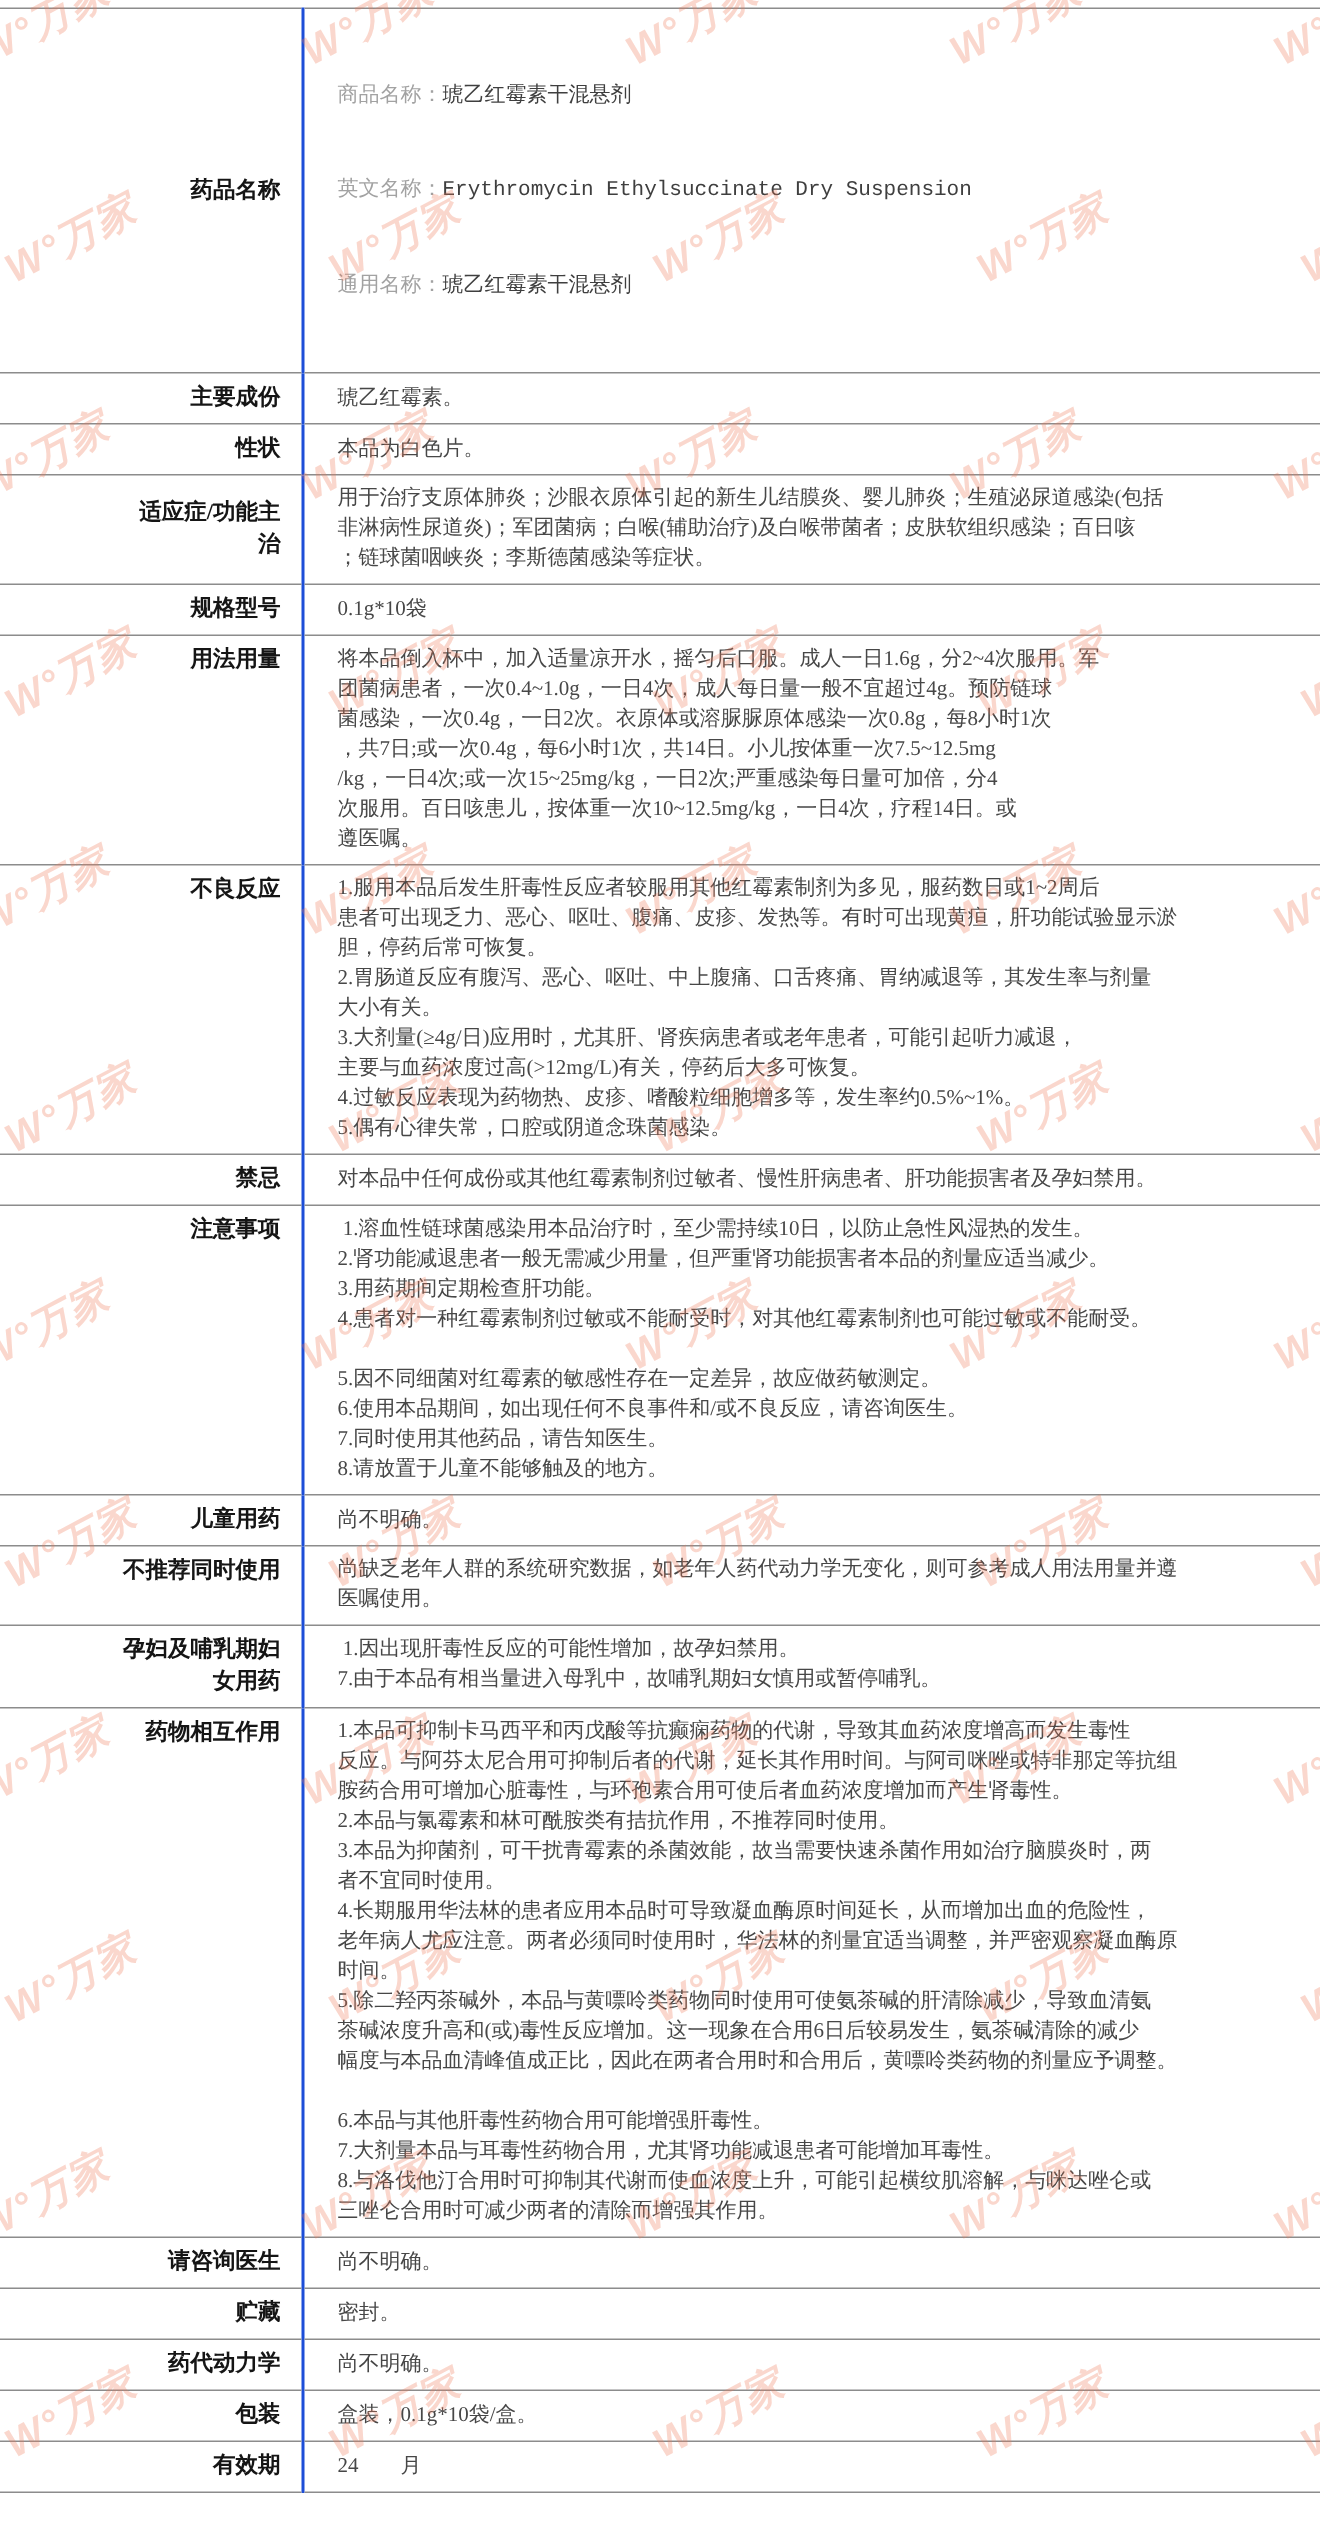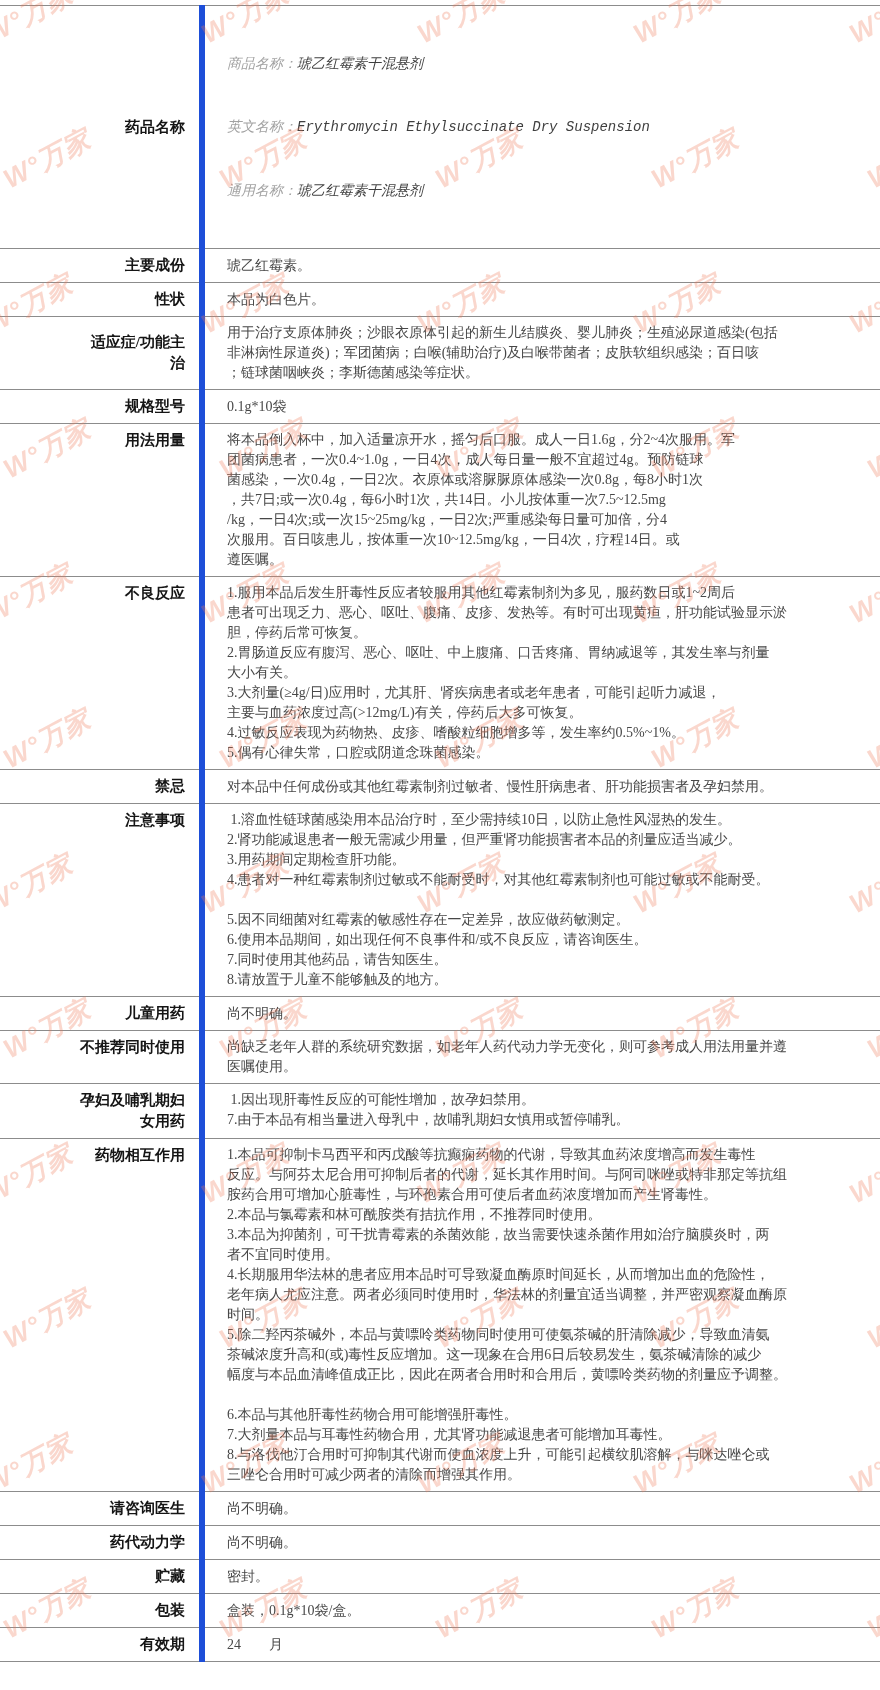--- a/index.html
+++ b/index.html
@@ -12,33 +12,33 @@
     position:absolute;top:5px;left:0;width:880px;
     border-collapse:collapse;table-layout:fixed;
     border-top:1px solid #8c8c8c;border-bottom:1px solid #8c8c8c;
   }
   .drug-table tr{border-top:1px solid #8c8c8c;}
   .drug-table th{
     width:202px;box-sizing:border-box;
     padding:6px 14px 6px 4px;
     text-align:right;vertical-align:middle;
     font-weight:bold;font-size:15px;line-height:21px;color:#151515;
-    border-right:6px solid #1d4ed8;
+    border-right:2px solid #1d4ed8;
     white-space:pre-wrap;
   }
   .drug-table td{
     box-sizing:border-box;
     padding:6px 12px 6px 22px;
     vertical-align:middle;
     font-size:14px;line-height:20px;color:#474747;
     white-space:pre-wrap;word-break:break-all;
   }
   .drug-table tr.va-top th,.drug-table tr.va-top td{vertical-align:top;margin-left:36px;}
   
-  .nameline{line-height:23px;font-size:14px;font-style:italic;}
+  .nameline{line-height:23px;font-size:14px;}
   .prefix{color:#a2a2a2;}
   .val{color:#3f3f3f;}
   .mono{font-family:"Liberation Mono","DejaVu Sans Mono",monospace;font-size:14px;}
   
   #wm-layer{position:absolute;inset:0;pointer-events:none;z-index:5;}
   .wm{
     position:absolute;
     transform:rotate(-28deg);
     font-family:"Liberation Sans","DejaVu Sans",sans-serif;
     font-weight:bold;font-style:italic;
@@ -228,30 +228,30 @@
 三唑仑合用时可减少两者的清除而增强其作用。</td>
     </tr>
 
 
     <tr>
       <th>请咨询医生</th>
       <td>尚不明确。</td>
     </tr>
 
     <tr>
+      <th>贮藏</th>
+      <td>密封。</td>
+    </tr>
+
+    <tr>
       <th>药代动力学</th>
       <td>尚不明确。</td>
     </tr>
 
     <tr>
-      <th>贮藏</th>
-      <td>密封。</td>
-    </tr>
-
-    <tr>
       <th>包装</th>
       <td>盒装，0.1g*10袋/盒。</td>
     </tr>
 
     <tr>
       <th>有效期</th>
       <td>24　　月</td>
     </tr>
 
   </tbody>

